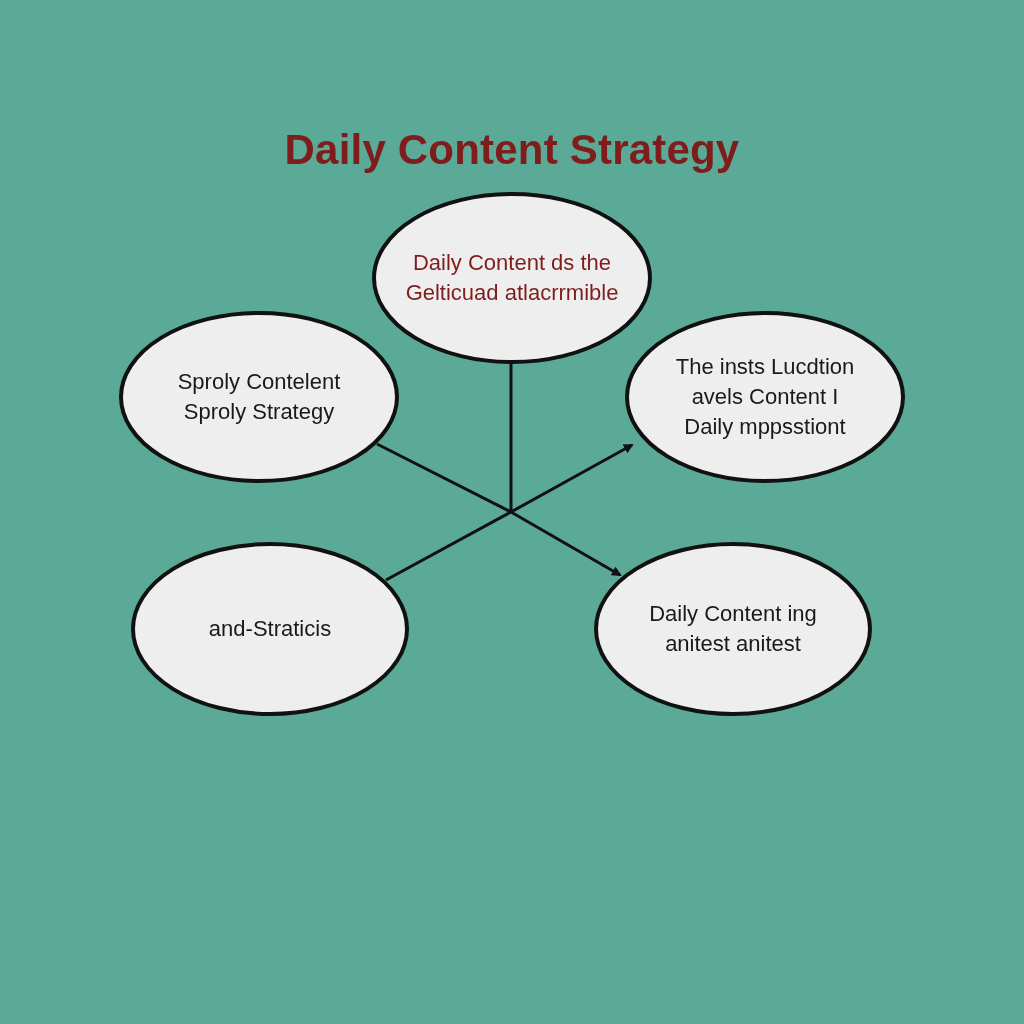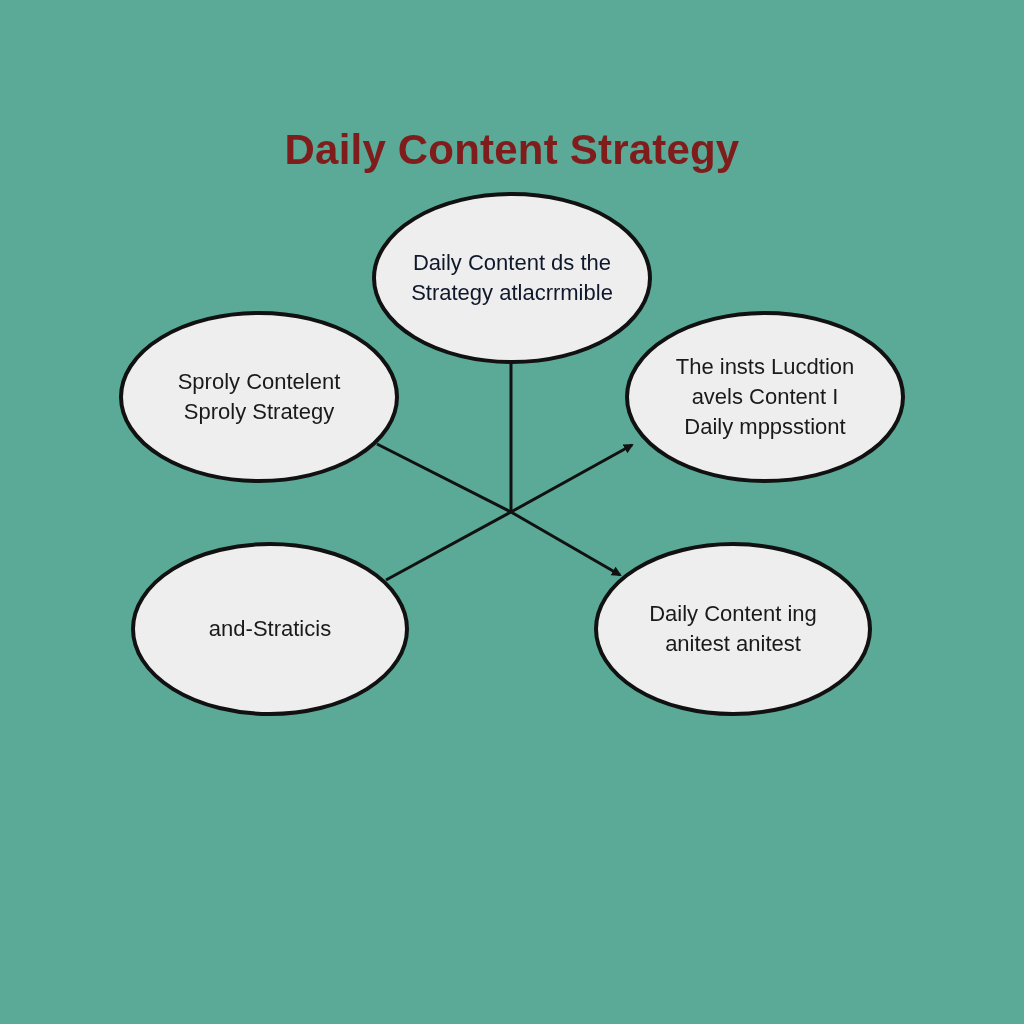--- a/index.html
+++ b/index.html
@@ -68,23 +68,23 @@
   <g id="nodes">
       <ellipse cx="512" cy="278" rx="138" ry="84" fill="#EEEEEE" stroke="#111111" stroke-width="4"></ellipse>
       <ellipse cx="259" cy="397" rx="138" ry="84" fill="#EEEEEE" stroke="#111111" stroke-width="4"></ellipse>
       <ellipse cx="765" cy="397" rx="138" ry="84" fill="#EEEEEE" stroke="#111111" stroke-width="4"></ellipse>
       <ellipse cx="270" cy="629" rx="137" ry="85" fill="#EEEEEE" stroke="#111111" stroke-width="4"></ellipse>
       <ellipse cx="733" cy="629" rx="137" ry="85" fill="#EEEEEE" stroke="#111111" stroke-width="4"></ellipse>
     </g>
 </svg>
 
 <div id="labels">
-    <div class="node-label" style="left: 374px; top: 194px; width: 276px; height: 168px; color: #0f172a;">
+    <div class="node-label" style="left: 374px; top: 194px; width: 276px; height: 168px; color: #7f1d1d;">
       <span>Daily Content ds the</span>
-      <span>Strategy atlacrrmible</span>
+      <span>Gelticuad atlacrrmible</span>
     </div>
     <div class="node-label" style="left: 121px; top: 313px; width: 276px; height: 168px; color: rgb(26, 26, 26);">
       <span>Sproly Contelent</span>
       <span>Sproly Strategy</span>
     </div>
     <div class="node-label" style="left: 627px; top: 313px; width: 276px; height: 168px; color: rgb(26, 26, 26);">
       <span>The insts Lucdtion</span>
       <span>avels Content I</span>
       <span>Daily mppsstiont</span>
     </div>

